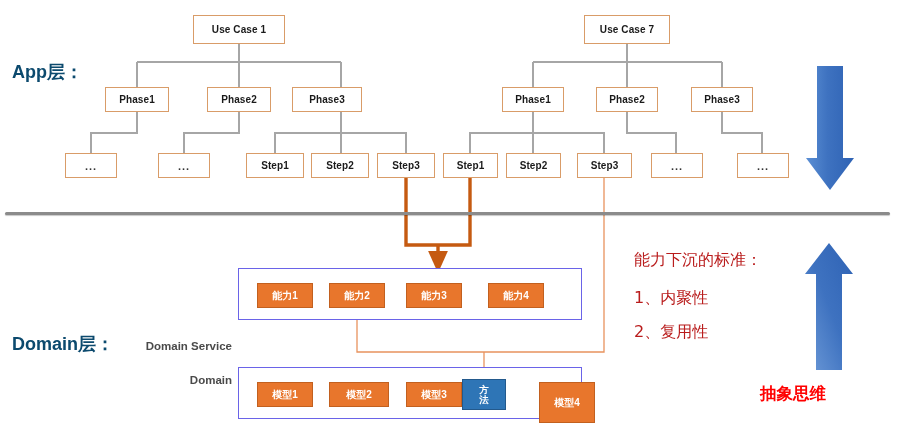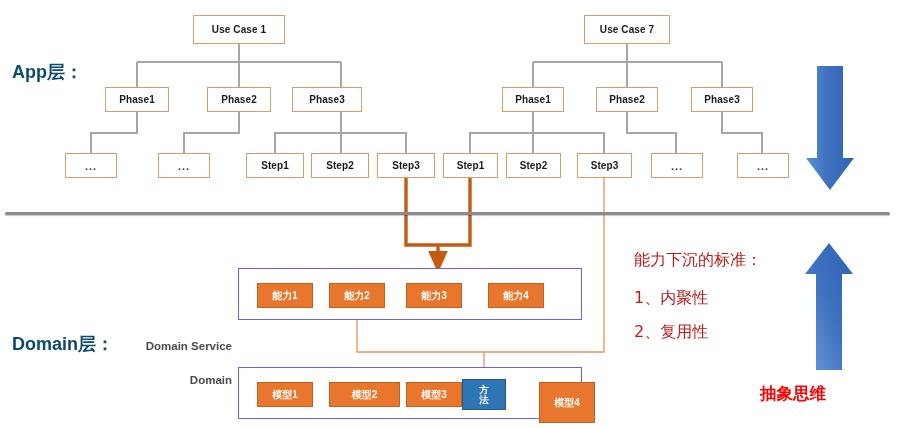--- a/index.html
+++ b/index.html
@@ -161,21 +161,21 @@
   <div id="divider"></div>
 
   <div class="panel" id="panel-service"></div>
   <div class="chip" style="left:257px;top:283px;width:56px;height:25px">能力1</div>
   <div class="chip" style="left:329px;top:283px;width:56px;height:25px">能力2</div>
   <div class="chip" style="left:406px;top:283px;width:56px;height:25px">能力3</div>
   <div class="chip" style="left:488px;top:283px;width:56px;height:25px">能力4</div>
 
   <div class="panel" id="panel-domain"></div>
   <div class="chip" style="left:257px;top:382px;width:56px;height:25px">模型1</div>
-  <div class="chip" style="left:329px;top:382px;width:71px;height:25px">模型2</div>
+  <div class="chip" style="left:329px;top:382px;width:60px;height:25px">模型2</div>
   <div class="chip" style="left:406px;top:382px;width:56px;height:25px">模型3</div>
   <div class="chip blue" style="left:462px;top:379px;width:44px;height:31px">
     <span>方</span>
     <span>法</span>
   </div>
   <div class="chip" style="left:539px;top:382px;width:56px;height:41px">模型4</div>
 
   <div class="note" style="left:634px;top:250px">能力下沉的标准：</div>
   <div class="note" style="left:634px;top:288px">1、内聚性</div>
   <div class="note" style="left:634px;top:322px">2、复用性</div>

